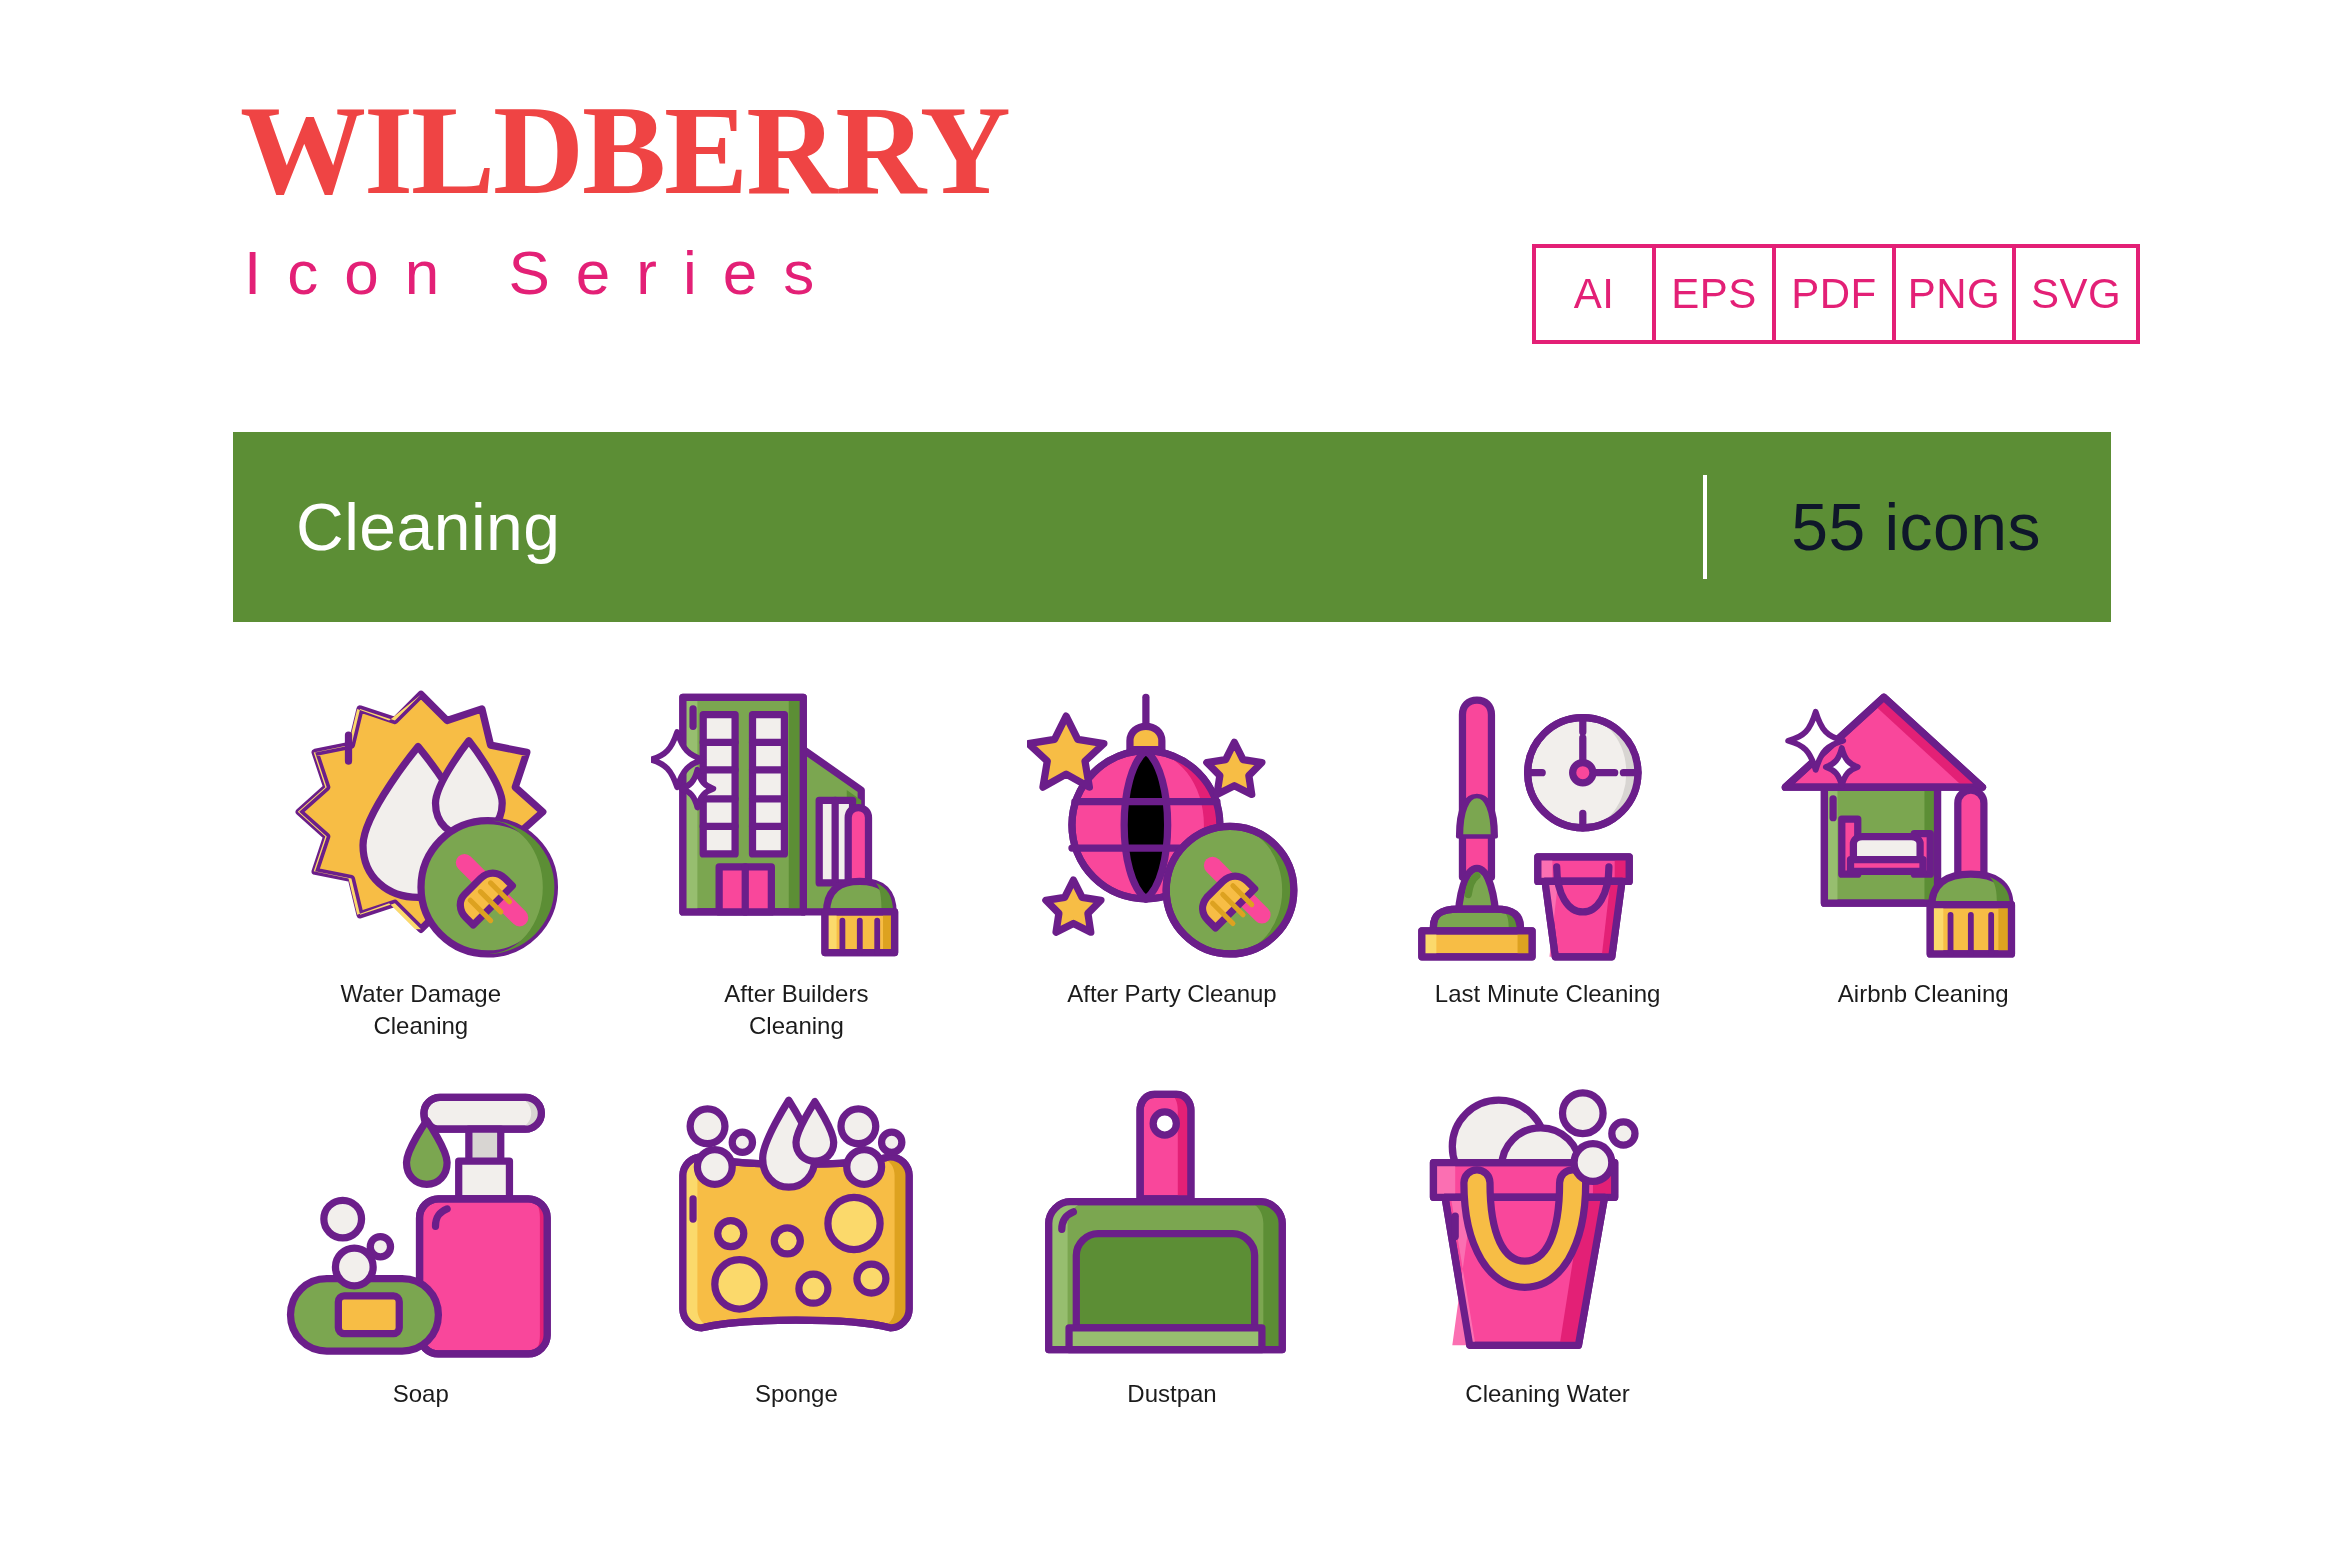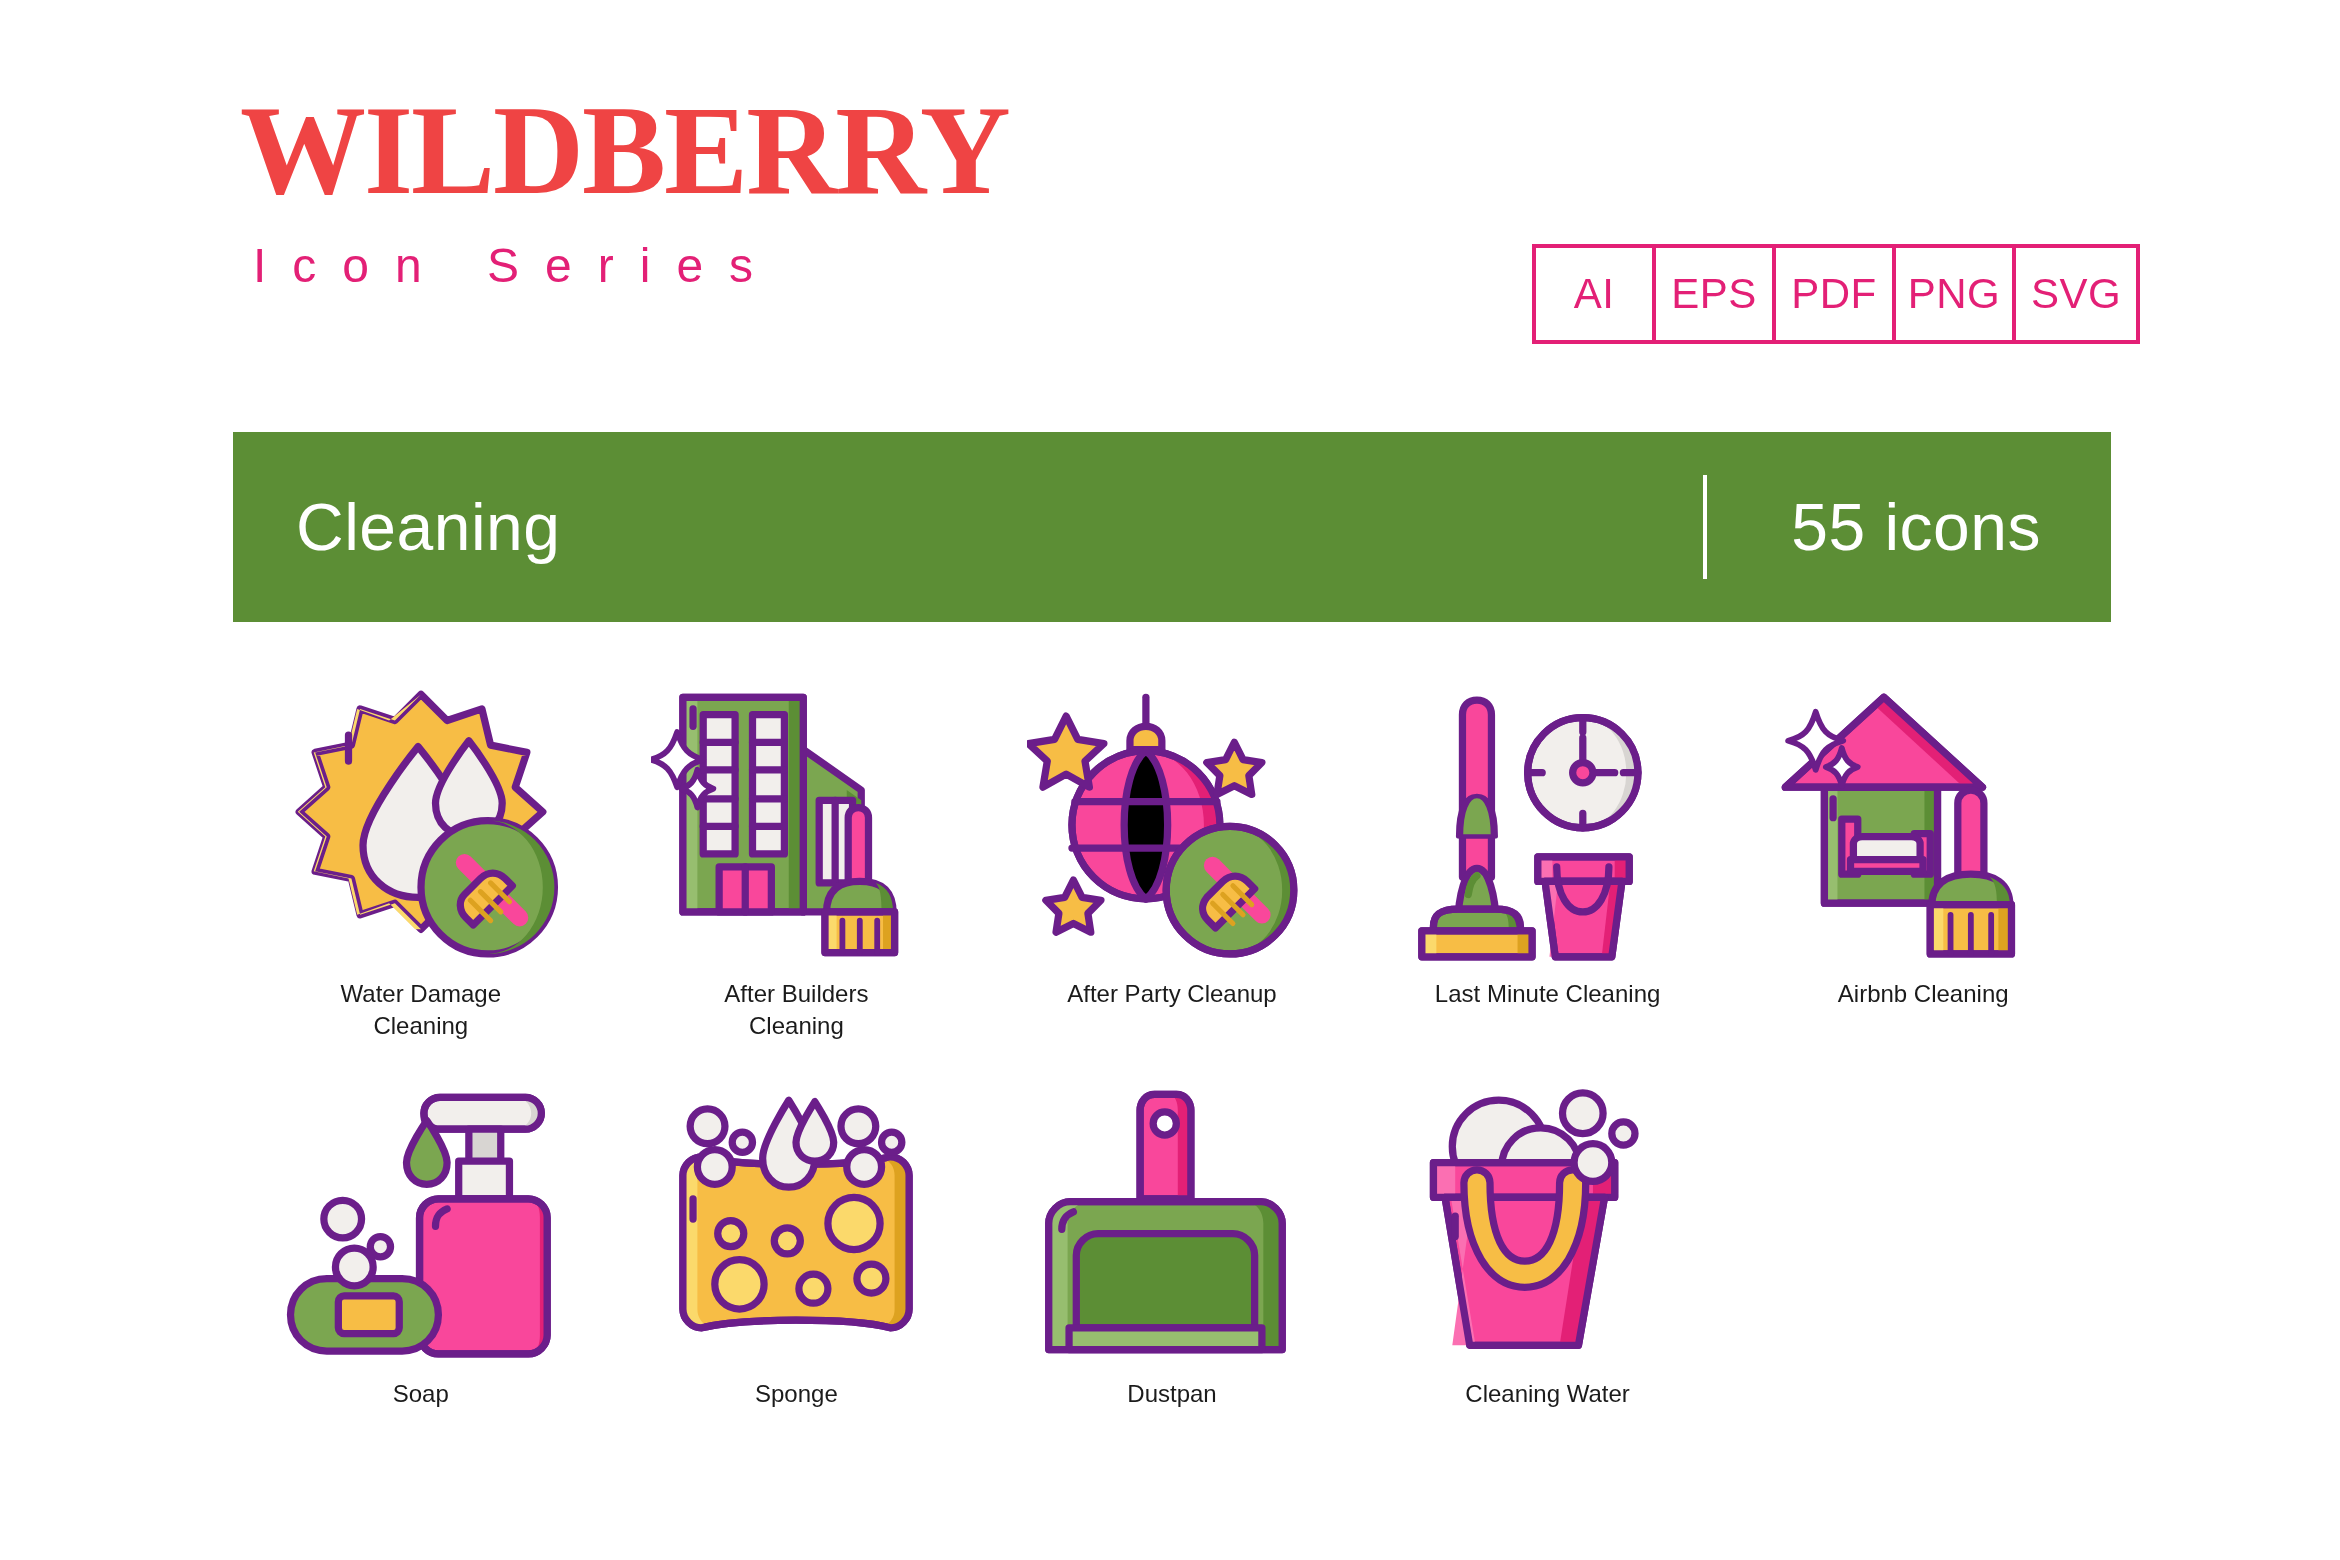--- a/index.html
+++ b/index.html
@@ -33,25 +33,25 @@
     font-size: 126px;
     line-height: 1.0;
     letter-spacing: -2px;
     color: #ef4444;
     margin: 8px;
     white-space: nowrap;
   }
   .brand-subtitle {
     font-family: "Liberation Sans", sans-serif;
     font-weight: 300;
-    font-size: 48px;
+    font-size: 62px;
     line-height: 1.0;
     letter-spacing: 26px;
     color: #E32076;
-    margin: 28px 0 0 21px;
+    margin: 28px 0 0 12px;
     white-space: nowrap;
   }
 
   .formats {
     position: absolute;
     right: 200px;
     top: 244px;
     display: flex;
     border: 4px solid #E32076;
     background: #ffffff;
@@ -99,21 +99,21 @@
   }
   .banner-divider {
     width: 4px;
     height: 104px;
     background: #ffffff;
     margin-right: 84px;
   }
   .banner-count {
     font-size: 66px;
     font-weight: 400;
-    color: #ffffff;
+    color: #0f172a;
     margin-right: 70px;
     letter-spacing: 0.5px;
     white-space: nowrap;
   }
 
   
   .grid {
     position: absolute;
     left: 233px;
     top: 672px;

